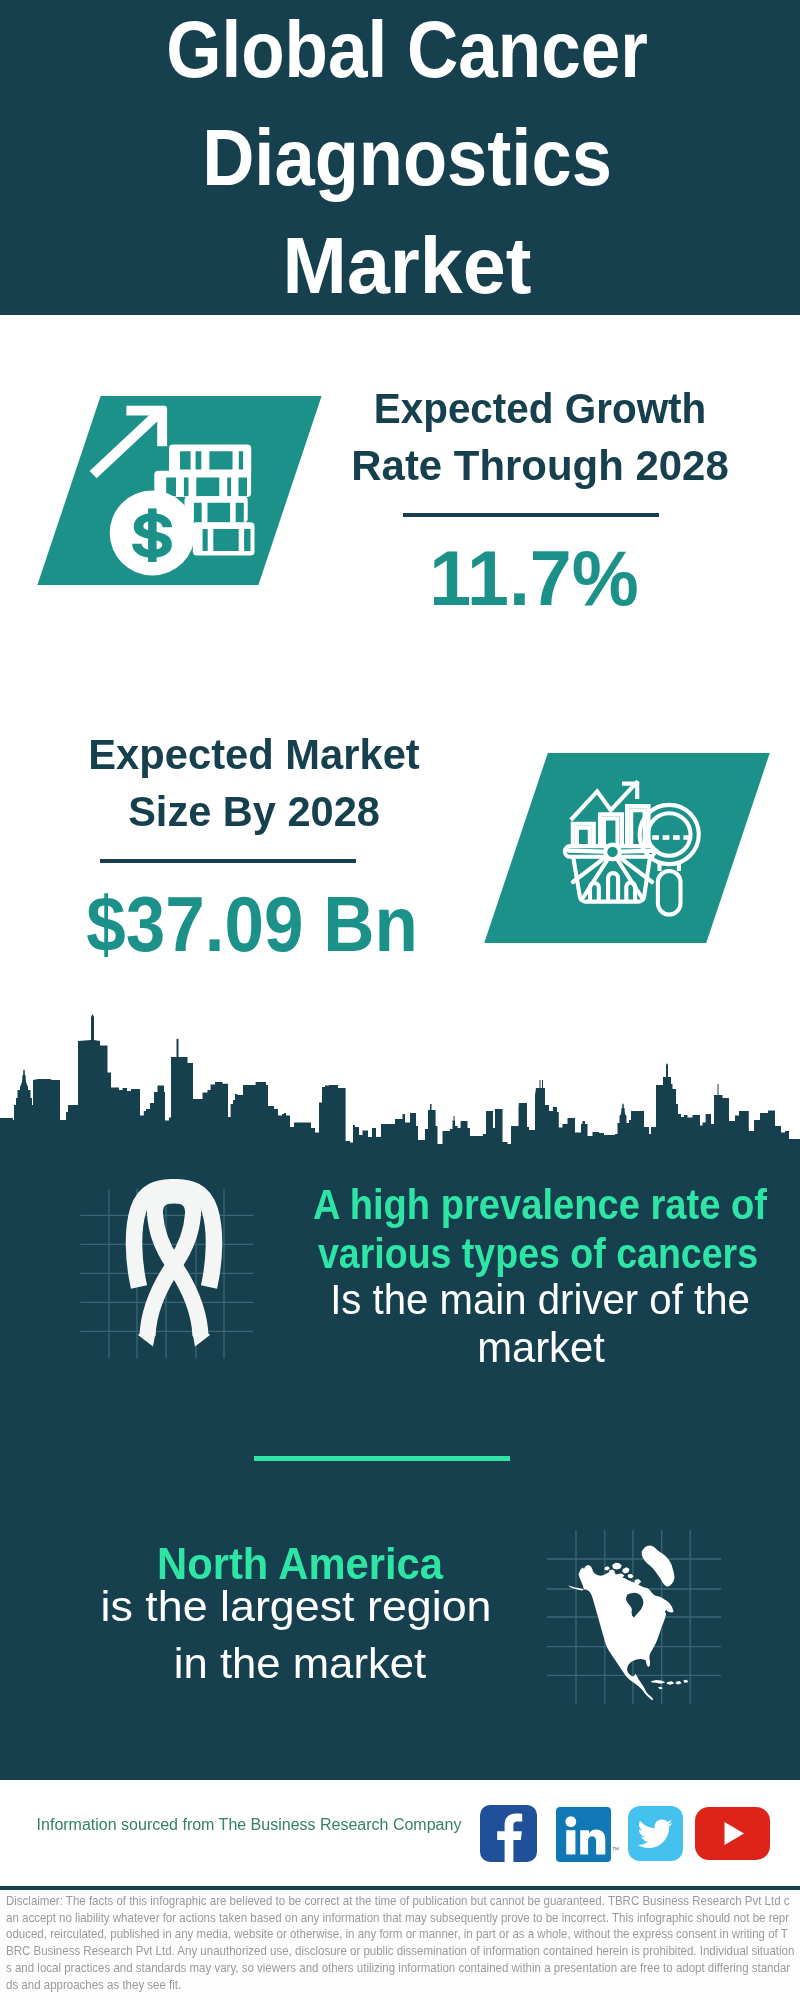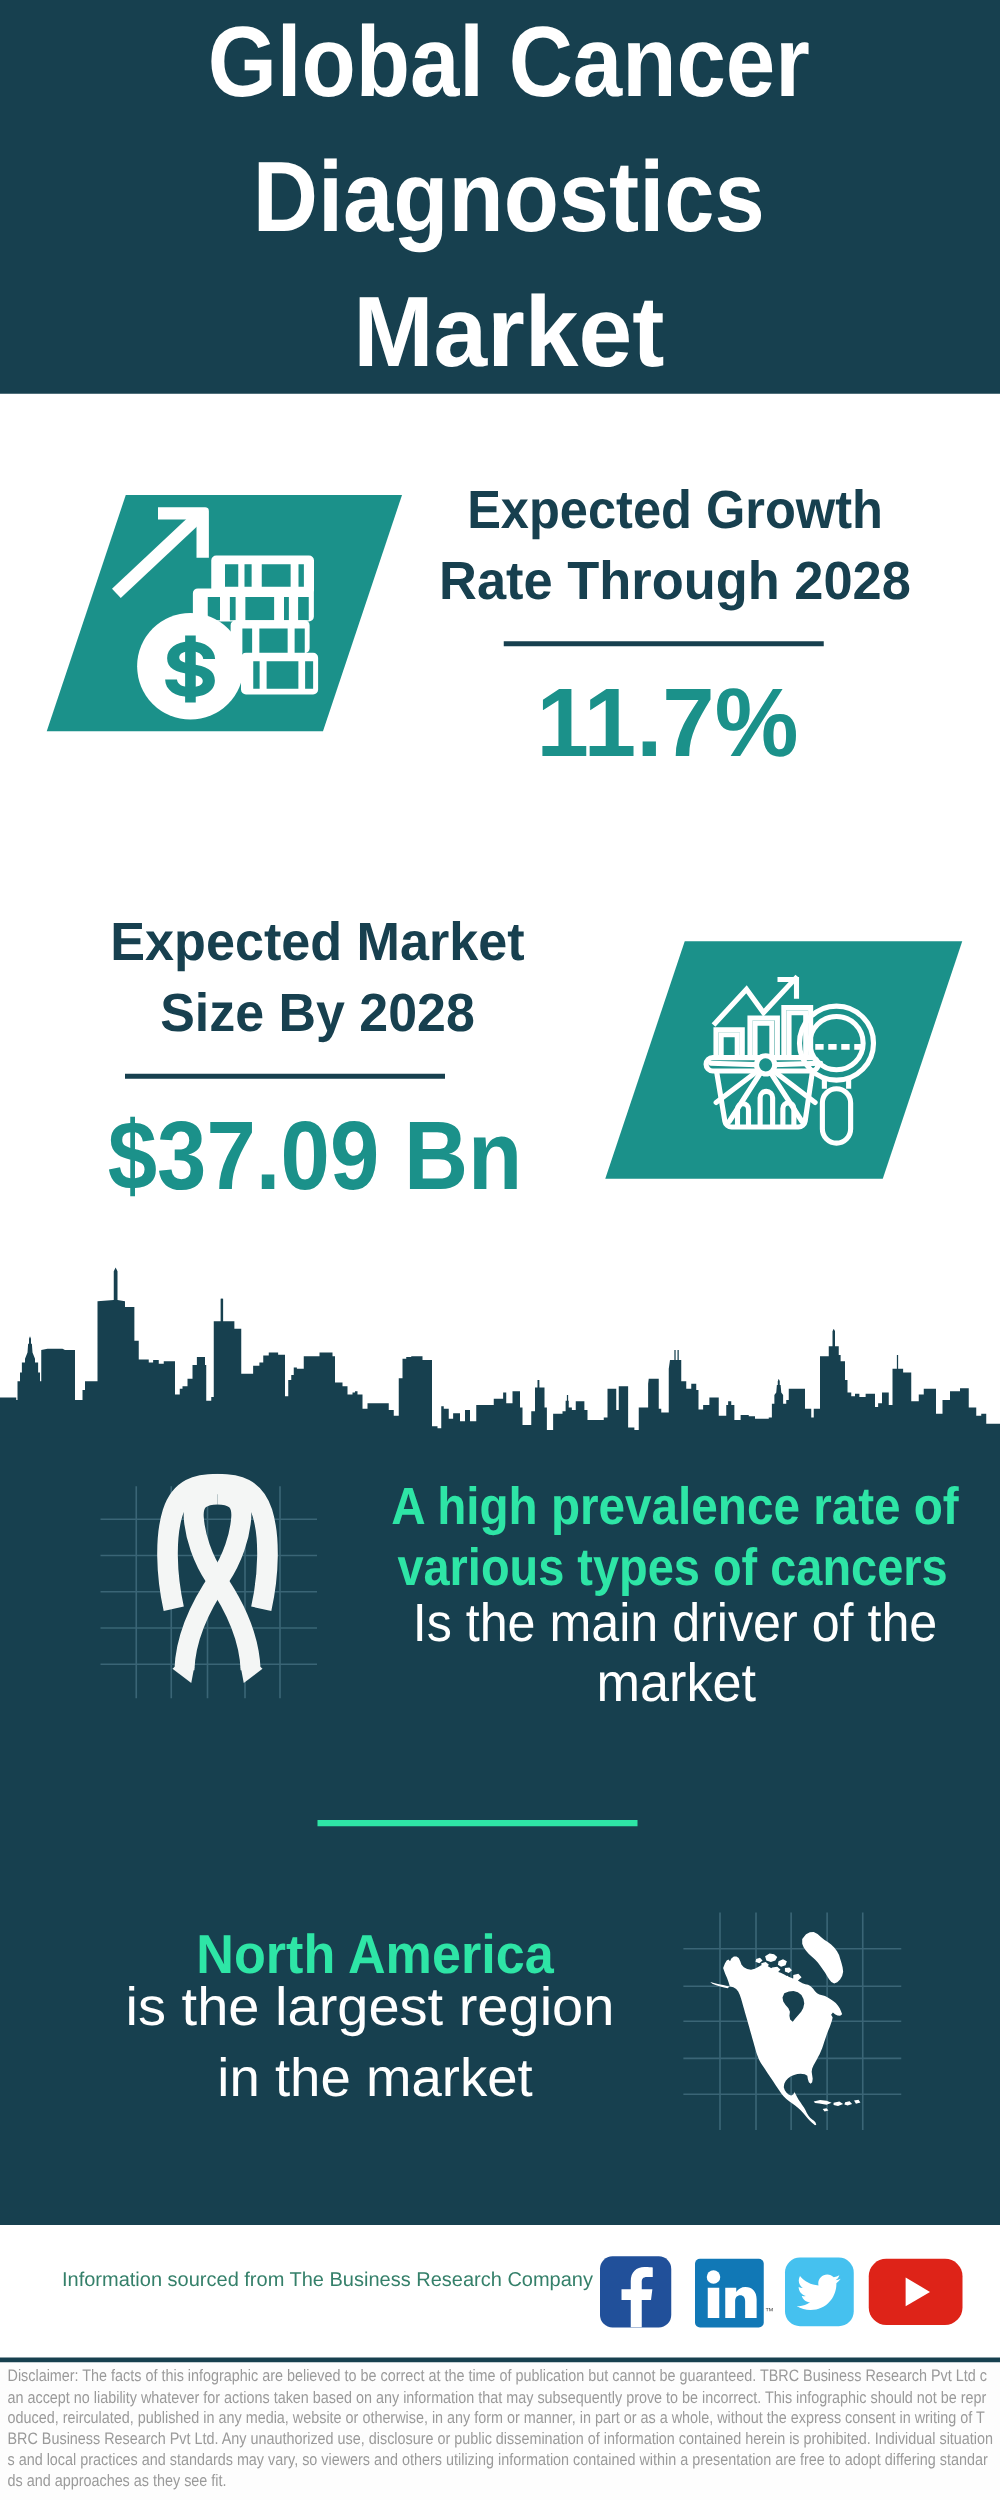--- a/index.html
+++ b/index.html
@@ -32,21 +32,21 @@
   .gtext{position:absolute;white-space:nowrap;color:#2ee5a6;font-weight:700;
          transform-origin:50% 100%;}
   .wtext{position:absolute;white-space:nowrap;color:#ffffff;font-weight:400;
          transform-origin:50% 100%;}
   .grule{position:absolute;background:#2ee5a6;height:5px;}
 
   
   #footline{left:0;top:1886px;width:800px;height:4px;background:#17404f;}
   #disclaimerbox{left:0;top:1890px;width:800px;height:110px;background:#fdfdfd;}
   .srctext{position:absolute;white-space:nowrap;color:#35806a;font-size:16px;
-           line-height:16px;margin-left:13px;}
+           line-height:16px;}
   #disclaimer{position:absolute;left:6px;top:1893px;width:912px;color:#9a9a9a;
               font-size:13.3px;line-height:16.7px;text-align:left;
               word-break:break-all;transform:scaleX(0.8651);transform-origin:0 0;}
   .soc{position:absolute;}
 </style>
 </head>
 <body>
 
 <div class="abs" id="header"></div>
 <div class="title-line" style="top:10px;transform:translateX(-50%) scaleX(0.888);">Global Cancer</div>

